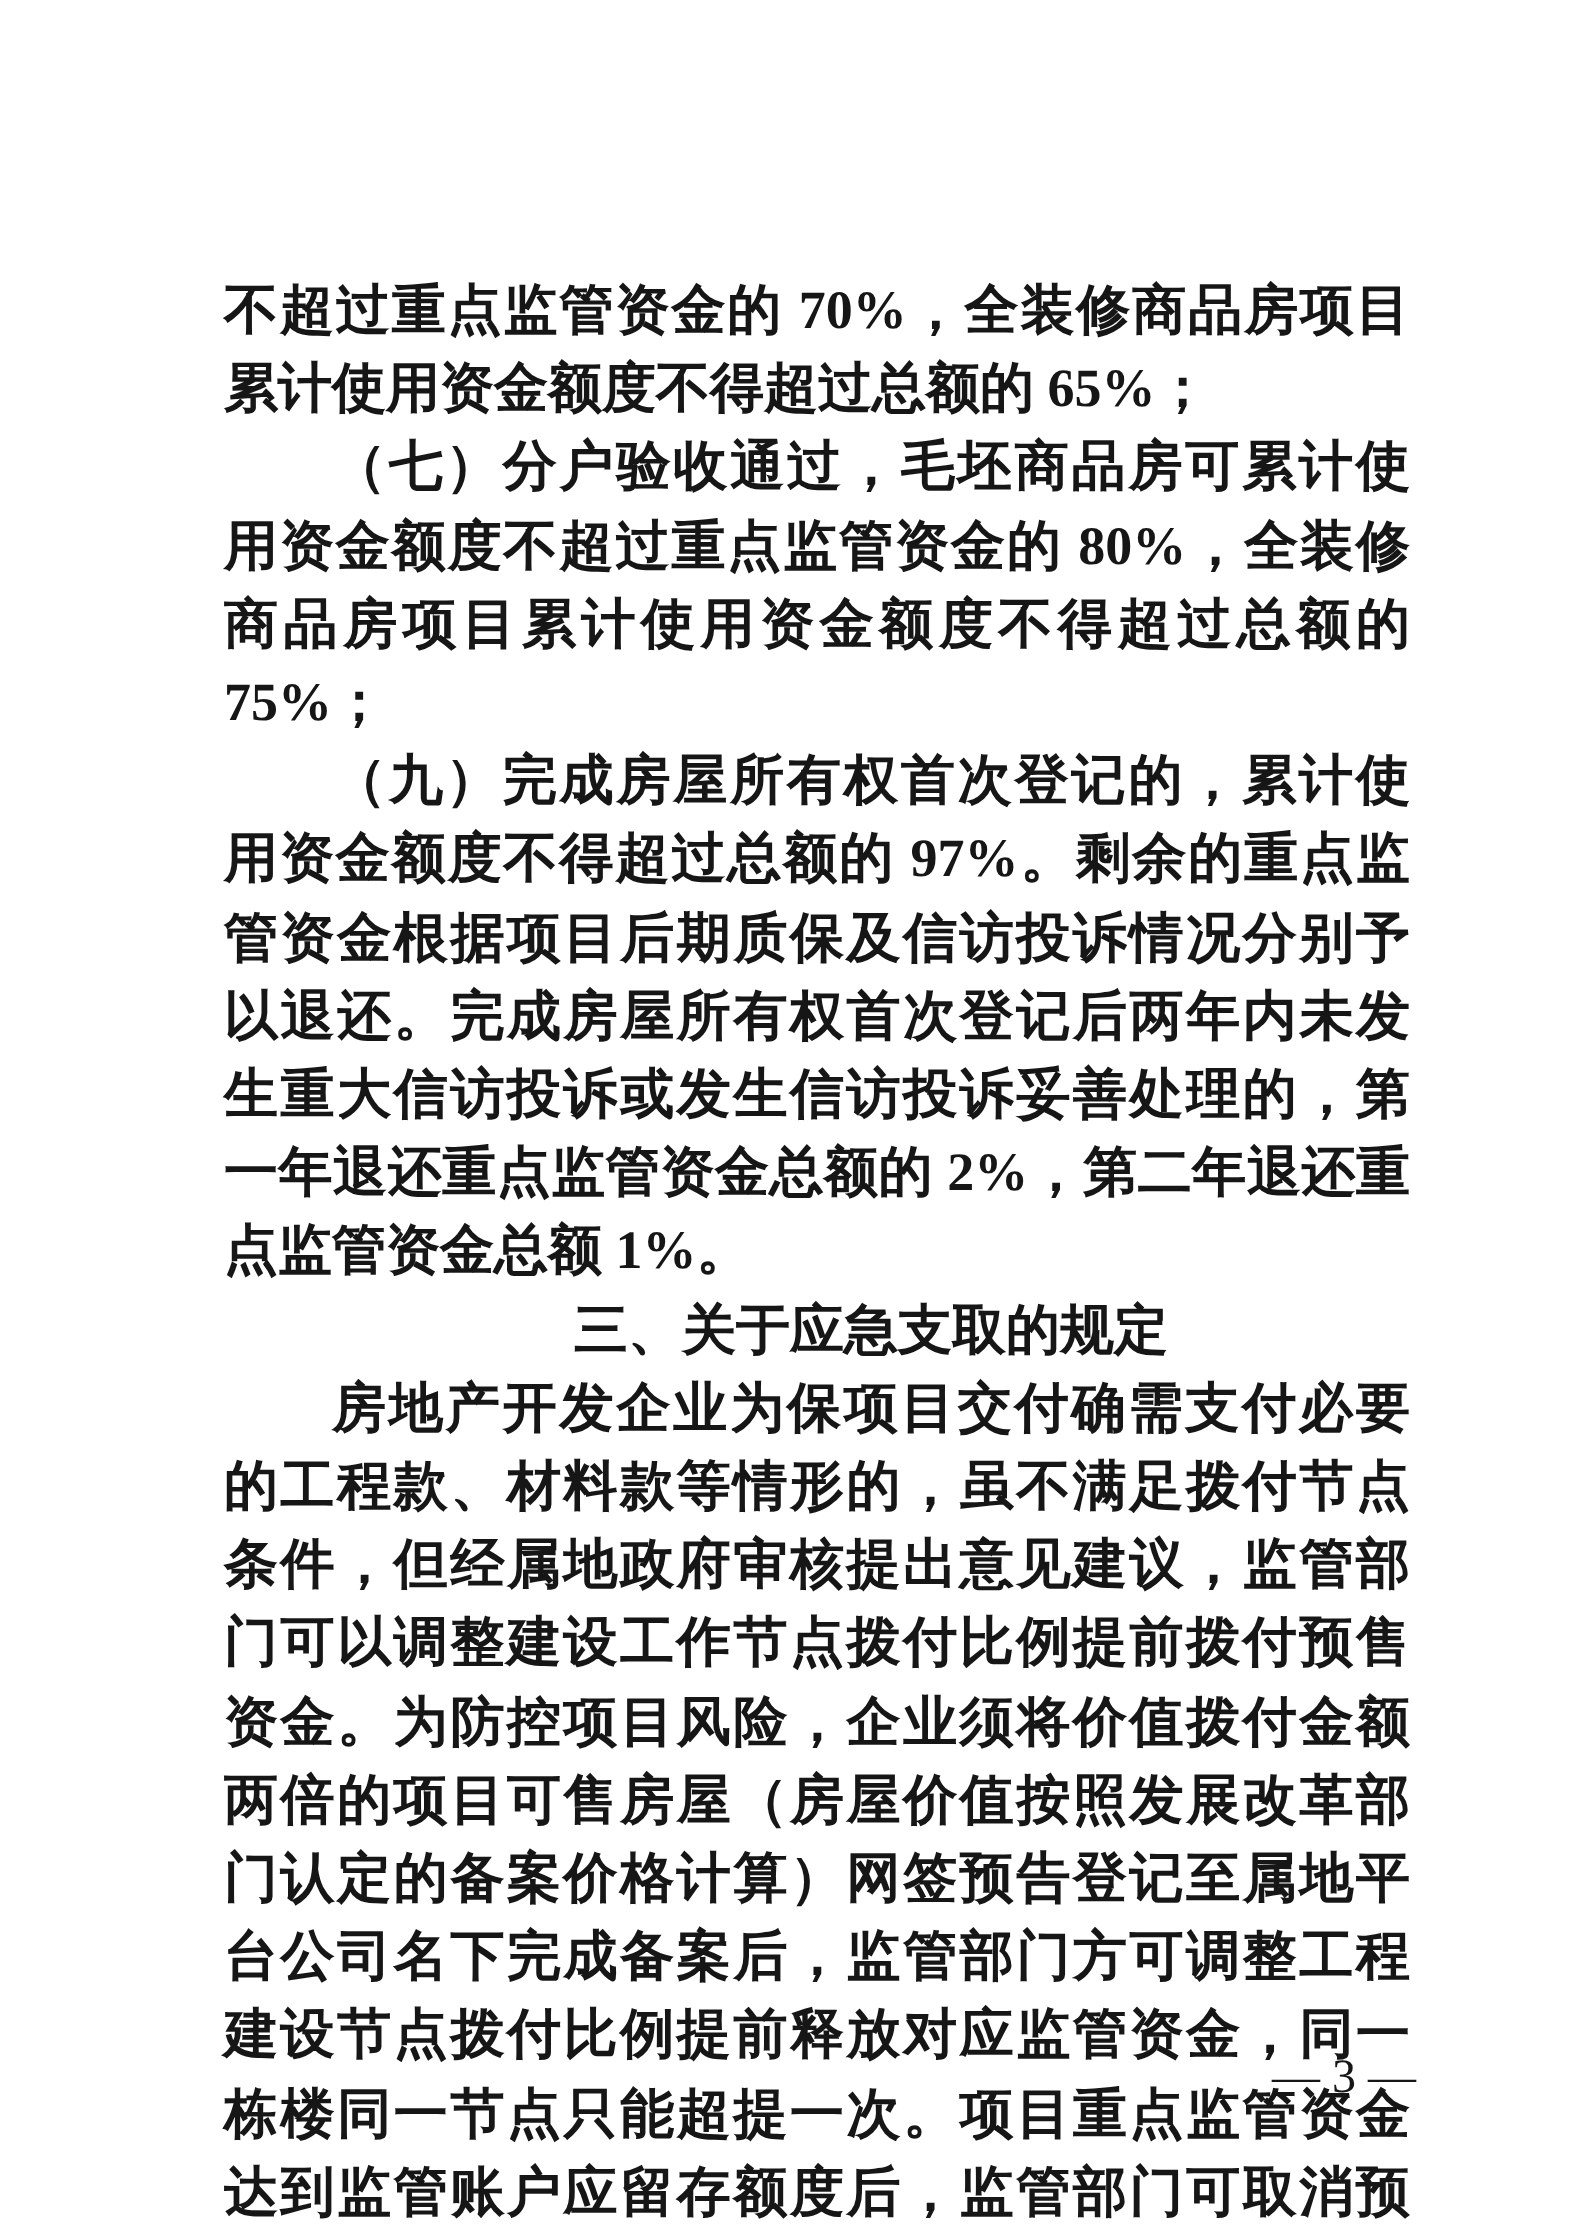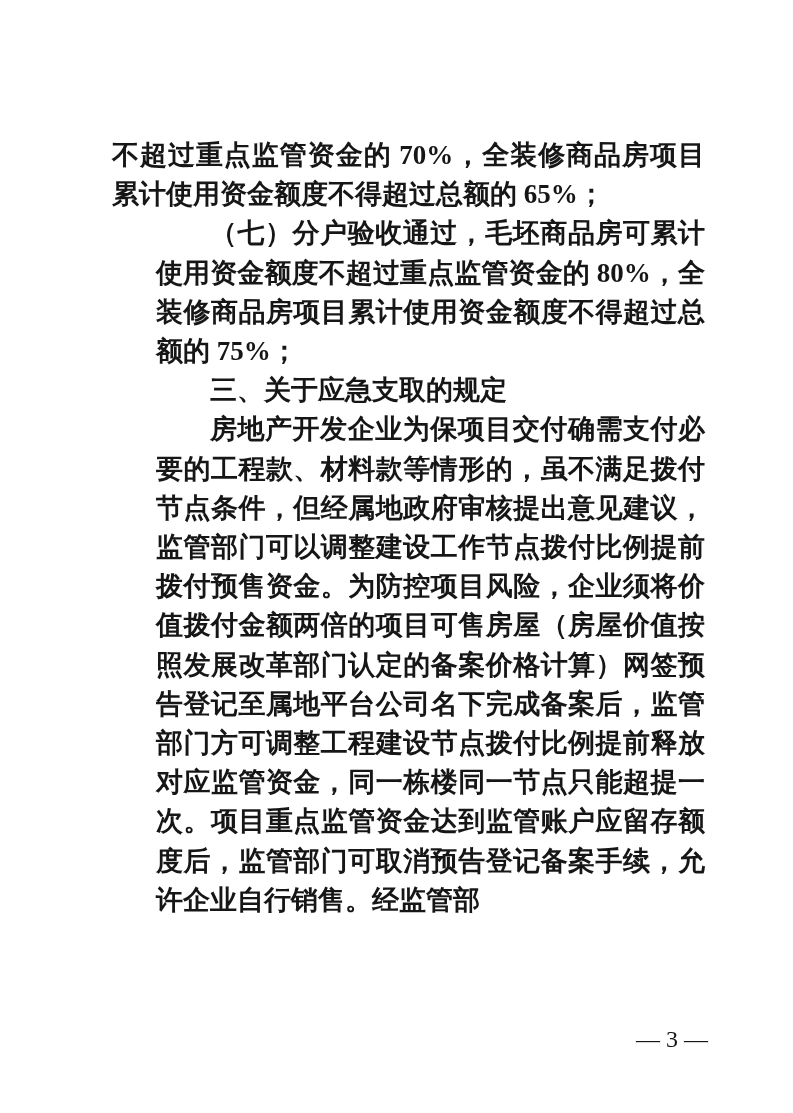--- a/index.html
+++ b/index.html
@@ -25,42 +25,42 @@
     font-family: "Liberation Serif", "DejaVu Serif", serif;
     font-weight: 700;
     font-size: 27px;
     line-height: 39.2px;
     color: #161616;
     text-align: justify;
     letter-spacing: 0px;
   }
   .para.indent {
     text-indent: 2em;
-    margin-left: 44px;
   }
   .para.heading {
     font-family: Liberation Serif, serif;
     font-weight: 700;
-    text-align: left;
+    text-align: center;
   }
   .page-number {
     position: absolute;
     top: 1026px;
     right: 85px;
     font-family: "Liberation Serif", "DejaVu Serif", serif;
     font-weight: 500;
     font-size: 24px;
     color: #161616;
     white-space: nowrap;
   }
 </style>
 </head>
 <body>
 
 <div class="page">
   <div class="content">
     <p class="para">不超过重点监管资金的 70%，全装修商品房项目累计使用资金额度不得超过总额的 65%；</p>
     <p class="para indent">（七）分户验收通过，毛坯商品房可累计使用资金额度不超过重点监管资金的 80%，全装修商品房项目累计使用资金额度不得超过总额的 75%；</p>
+    <p class="para indent">（九）完成房屋所有权首次登记的，累计使用资金额度不得超过总额的 97%。剩余的重点监管资金根据项目后期质保及信访投诉情况分别予以退还。完成房屋所有权首次登记后两年内未发生重大信访投诉或发生信访投诉妥善处理的，第一年退还重点监管资金总额的 2%，第二年退还重点监管资金总额 1%。</p>
     <p class="para indent heading">三、关于应急支取的规定</p>
     <p class="para indent">房地产开发企业为保项目交付确需支付必要的工程款、材料款等情形的，虽不满足拨付节点条件，但经属地政府审核提出意见建议，监管部门可以调整建设工作节点拨付比例提前拨付预售资金。为防控项目风险，企业须将价值拨付金额两倍的项目可售房屋（房屋价值按照发展改革部门认定的备案价格计算）网签预告登记至属地平台公司名下完成备案后，监管部门方可调整工程建设节点拨付比例提前释放对应监管资金，同一栋楼同一节点只能超提一次。项目重点监管资金达到监管账户应留存额度后，监管部门可取消预告登记备案手续，允许企业自行销售。经监管部</p>
   </div>
   <div class="page-number">— 3 —</div>
 </div>
 
 </body></html>

